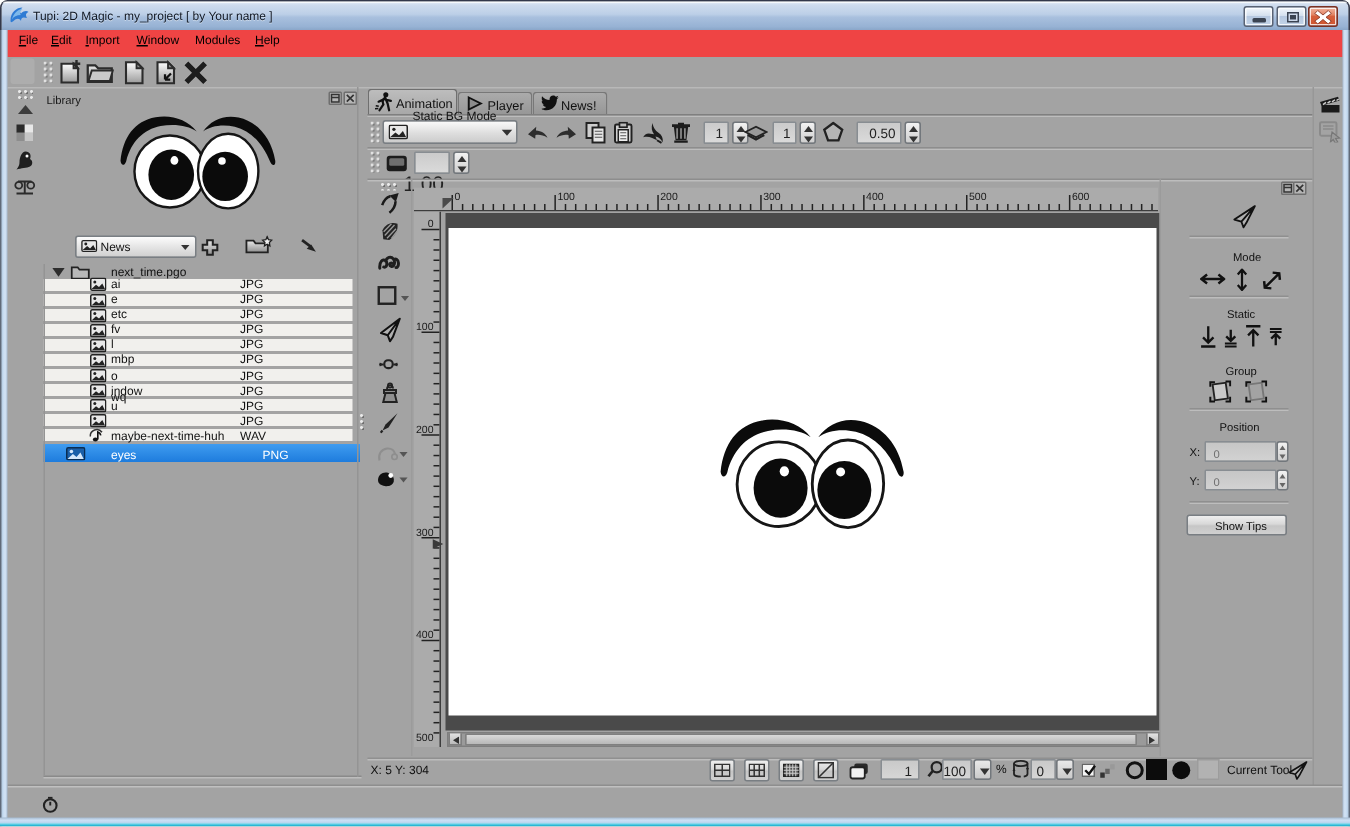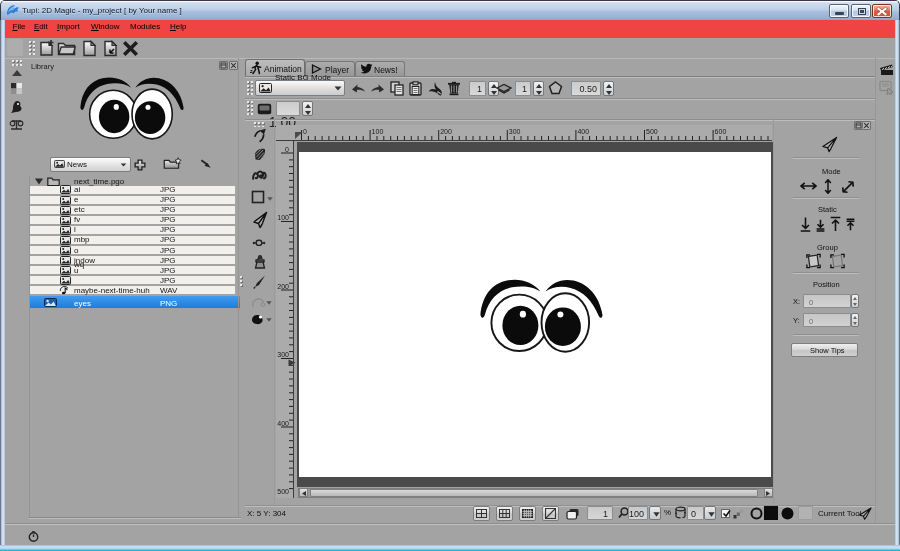--- a/index.html
+++ b/index.html
@@ -267,21 +267,21 @@
       </svg>
       <div class="t8" style="left:45px;top:110.6px;font-size:8px">maybe-next-time-huh</div>
       <div class="t8" style="left:131px;top:110.6px;font-size:8px">WAV</div>
       <div class="abs" style="left:0;top:121.3px;width:211px;height:12.2px;background:linear-gradient(#3f9cf0,#1e7cdd)"></div>
       <svg class="ico" style="left:15px;top:122.9px" width="13" height="9" viewBox="0 0 13 9">
         <rect x="0.5" y="0.5" width="12" height="8" rx="1" fill="#1a5fa8" stroke="#0a2d52" stroke-width="1"></rect>
         <circle cx="3.6" cy="3" r="1.2" fill="#d6e8fa"></circle>
         <path d="M1,8 l3.6-3.4 2.4,2 2.6-3 2.2,4.4 Z" fill="#d6e8fa"></path>
       </svg>
       <div class="t9" style="left:45px;top:123.5px;color:#fff">eyes</div>
-      <div class="t9" style="left:131px;top:123.5px;color:#fff">PNG</div>
+      <div class="t9" style="left:146px;top:123.5px;color:#fff">PNG</div>
     </div>
     <div class="hline" style="left:29px;top:517px;width:212px"></div>
     <div class="vline" style="left:29px;top:176px;height:341px;background:#949494"></div>
     <div class="vline" style="left:238px;top:58px;height:460px;background:#949494"></div>
     <div class="grip" style="left:240px;top:276px;width:4px;height:12px"></div>
 <div class="abs" style="left:245px;top:58px;width:630px;height:19px"></div>
 <div class="abs" style="left:245px;top:59px;width:60px;height:17px;background:linear-gradient(#bdbdbd,#a8a8a8);border:1px solid #6f6f6f;border-bottom:none;border-radius:3px 3px 0 0"></div>
 <div class="abs" style="left:305px;top:61px;width:50px;height:15px;background:linear-gradient(#ababab,#979797);border:1px solid #787878;border-bottom:none;border-radius:3px 3px 0 0"></div>
 <div class="abs" style="left:355px;top:61px;width:50px;height:15px;background:linear-gradient(#ababab,#979797);border:1px solid #787878;border-bottom:none;border-radius:3px 3px 0 0"></div>
 <div class="hline" style="left:245px;top:76px;width:630px;background:#7f7f7f"></div>

